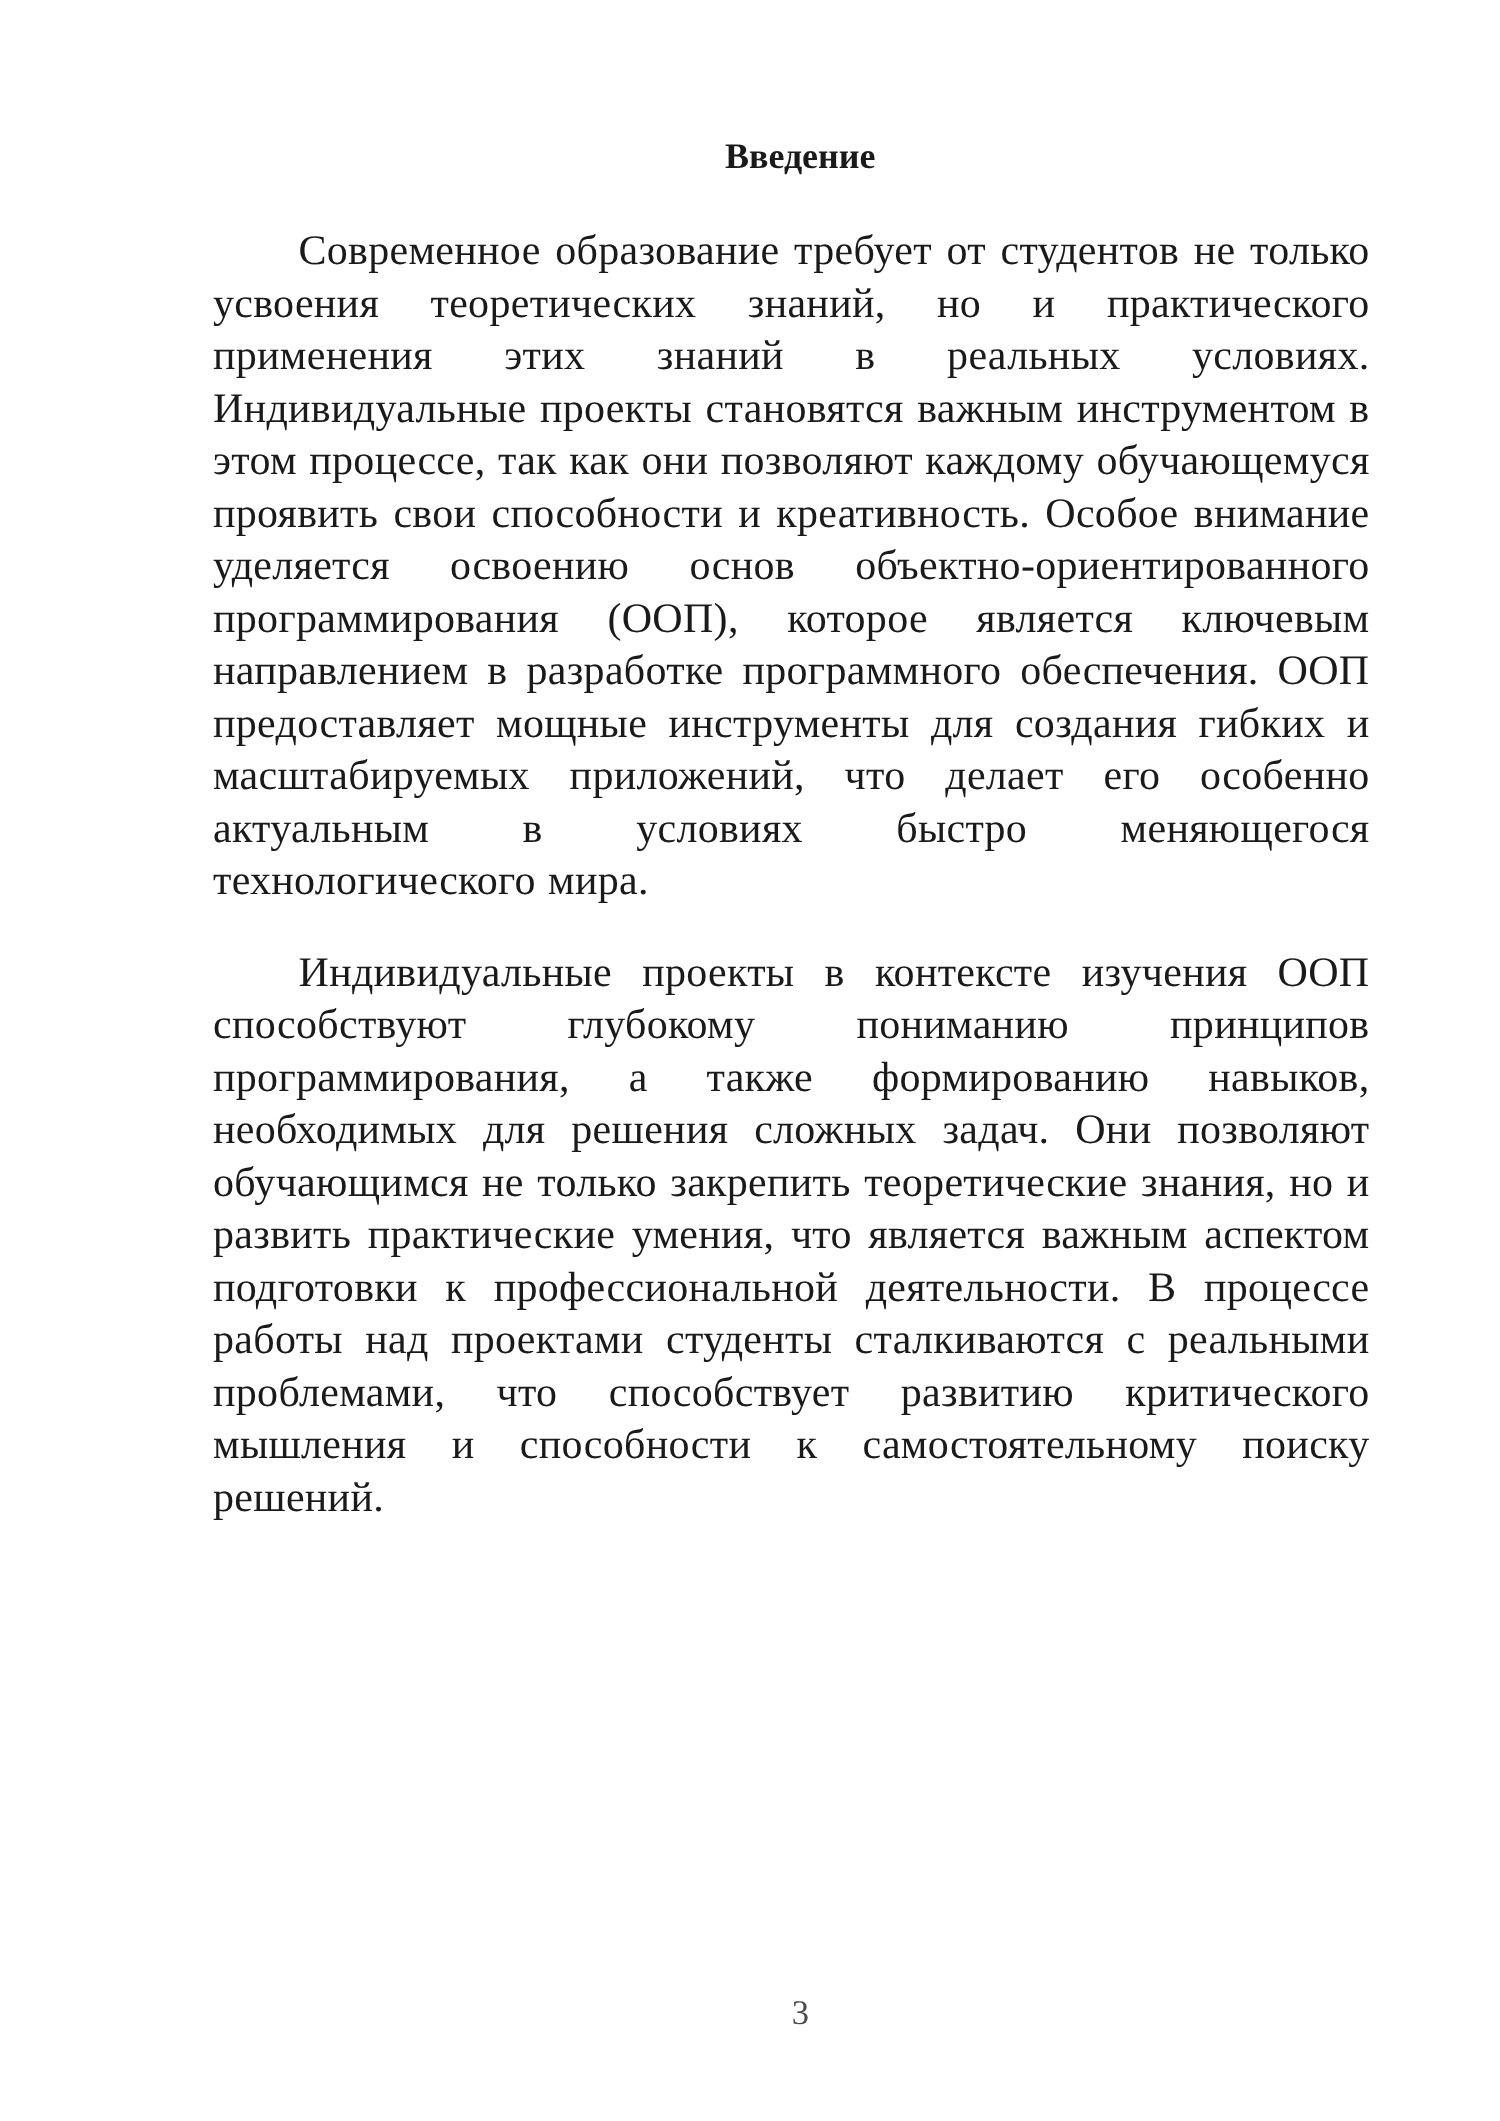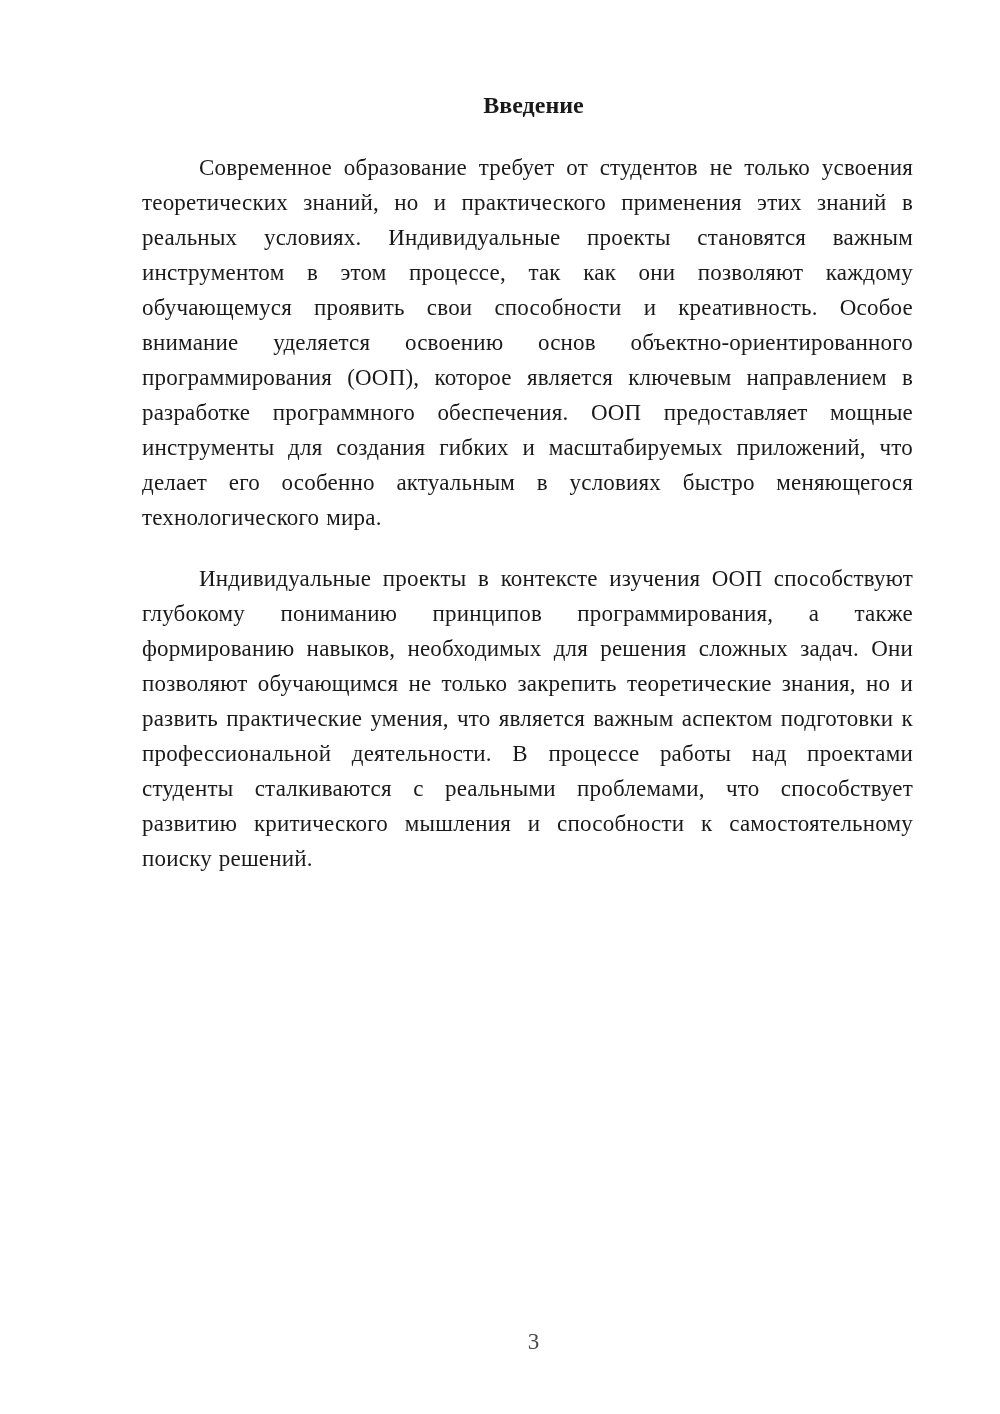--- a/index.html
+++ b/index.html
@@ -23,21 +23,21 @@
     width: 783px;
   }
   .doc-title {
     font-size: 24px;
     line-height: 35px;
     font-weight: bold;
     text-align: center;
     margin: 0 0 27px 0;
   }
   .doc-paragraph {
-    font-size: 23px;
+    font-size: 28px;
     line-height: 35px;
     text-align: justify;
     text-indent: 57px;
     margin: 0 12px 26px 0;
     letter-spacing: 0.2px;
     word-spacing: 1px;
   }
   .page-number {
     position: absolute;
     top: 1324px;

